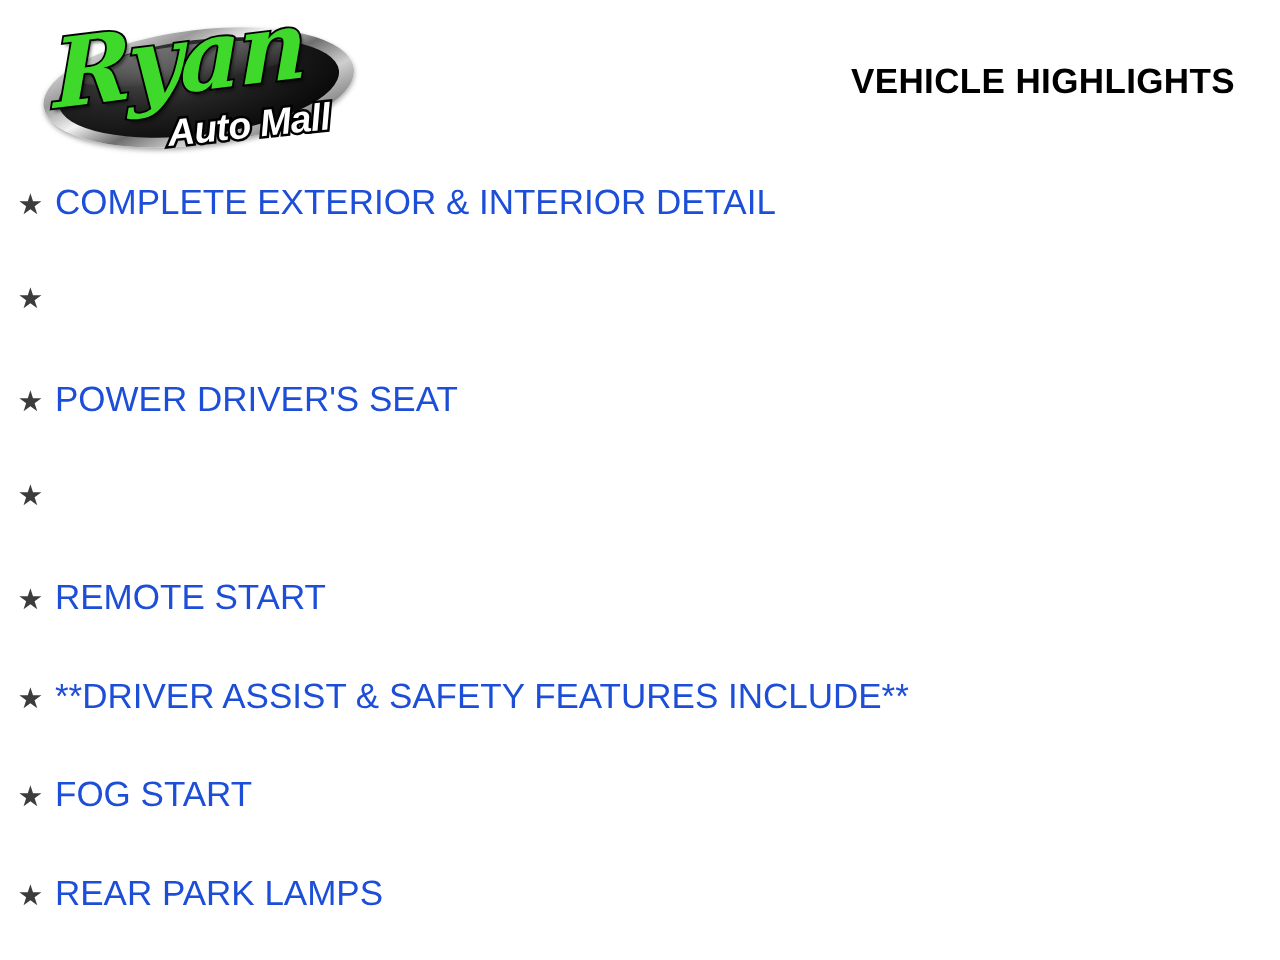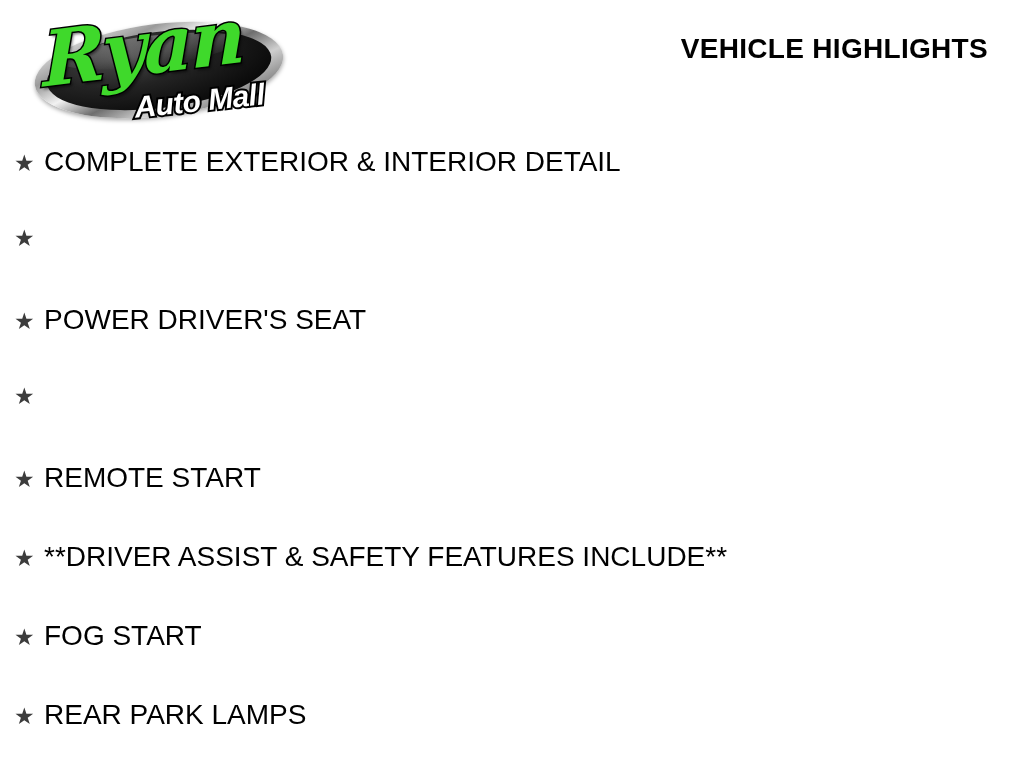--- a/index.html
+++ b/index.html
@@ -105,21 +105,21 @@
     transform: rotate(-6deg);
     -webkit-text-stroke: 4px #000000;
     paint-order: stroke fill;
     white-space: nowrap;
   }
 
   
   .page-title {
     position: absolute;
     right: 36px;
-    top: 34px;
+    top: 50px;
     margin: 0;
     font-family: "Liberation Sans", sans-serif;
     font-weight: bold;
     font-size: 28px;
     line-height: 1.1;
     letter-spacing: 0.3px;
     color: #000000;
     text-align: right;
     white-space: nowrap;
   }
@@ -145,21 +145,21 @@
     width: 30px;
     font-size: 23px;
     line-height: 1;
     color: #3c3c3c;
   }
   .highlight-label {
     font-family: "Liberation Sans", sans-serif;
     font-size: 28px;
     line-height: 1;
     font-weight: normal;
-    color: #000000;
+    color: #1d4ed8;
     white-space: nowrap;
   }
 </style>
 </head>
 <body>
 
 <div class="header">
 
   <div class="logo">
     <div class="logo-oval-outer"></div>

